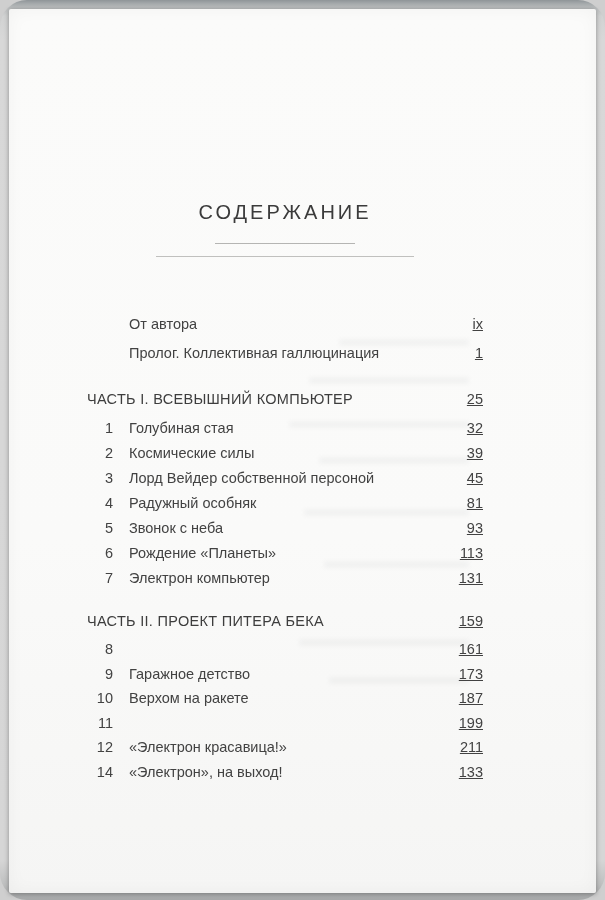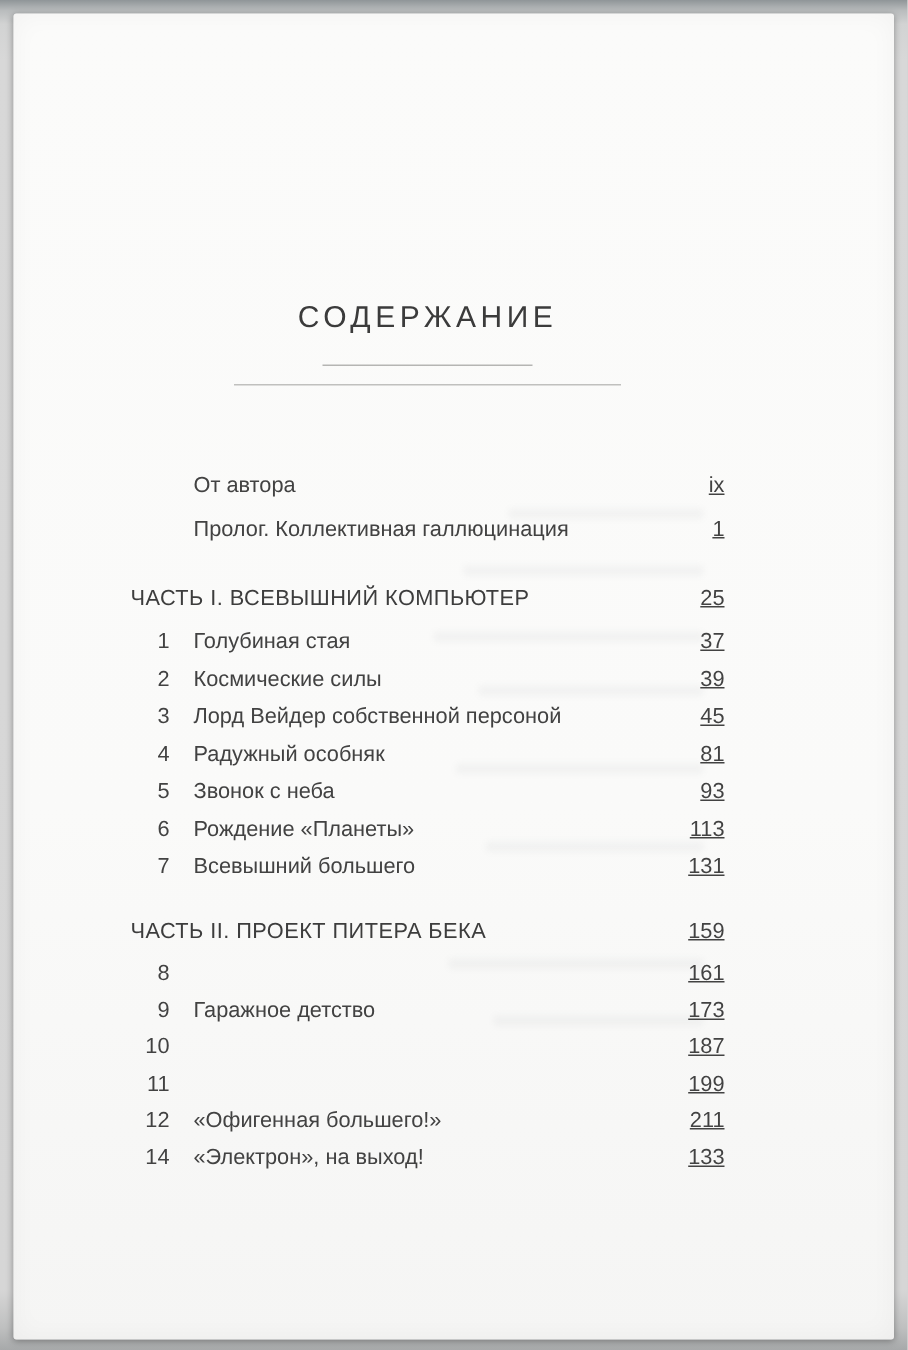--- a/index.html
+++ b/index.html
@@ -8,20 +8,21 @@
     font-family: "Liberation Sans", "DejaVu Sans", sans-serif;
     background: #cfcfcf;
     overflow: hidden;
   }
   .photo {
     position: relative;
     width: 605px; height: 900px;
     background:
       linear-gradient(180deg, #8f9598 0px, #b9bcbd 7px, #d2d3d3 16px, #d8d8d8 40px, #d6d6d6 860px, #bfc0c0 885px, #a7a9aa 900px),
       #d6d6d6;
+    border-radius: 27px;
   }
   .book-page {
     position: absolute;
     top: 9px; left: 9px;
     width: 587px; height: 884px;
     background: linear-gradient(180deg, #fbfbfa 0%, #fafaf9 60%, #f5f5f4 100%);
     box-shadow: 0 1px 5px rgba(0,0,0,0.35), inset 0 0 18px rgba(0,0,0,0.04);
     border-radius: 2px;
   }
   .content-col {
@@ -105,21 +106,21 @@
 
         <div class="part-block-1">
           <div class="row part">
             <span class="t part-heading">ЧАСТЬ I. ВСЕВЫШНИЙ КОМПЬЮТЕР</span>
             <span class="p">25</span>
           </div>
           <div class="chapters-1">
             <div class="row chap">
               <span class="n">1</span>
               <span class="t">Голубиная стая</span>
-              <span class="p">37</span>
+              <span class="p">32</span>
             </div>
             <div class="row chap">
               <span class="n">2</span>
               <span class="t">Космические силы</span>
               <span class="p">39</span>
             </div>
             <div class="row chap">
               <span class="n">3</span>
               <span class="t">Лорд Вейдер собственной персоной</span>
               <span class="p">45</span>
@@ -134,21 +135,21 @@
               <span class="t">Звонок с неба</span>
               <span class="p">93</span>
             </div>
             <div class="row chap">
               <span class="n">6</span>
               <span class="t">Рождение «Планеты»</span>
               <span class="p">113</span>
             </div>
             <div class="row chap">
               <span class="n">7</span>
-              <span class="t">Всевышний большего</span>
+              <span class="t">Электрон компьютер</span>
               <span class="p">131</span>
             </div>
           </div>
         </div>
 
         <div class="part-block-2">
           <div class="row part">
             <span class="t part-heading">ЧАСТЬ II. ПРОЕКТ ПИТЕРА БЕКА</span>
             <span class="p">159</span>
           </div>
@@ -157,29 +158,30 @@
               <span class="n">8</span>
               <span class="p">161</span>
             </div>
             <div class="row chap">
               <span class="n">9</span>
               <span class="t">Гаражное детство</span>
               <span class="p">173</span>
             </div>
             <div class="row chap">
               <span class="n">10</span>
+              <span class="t">Верхом на ракете</span>
               <span class="p">187</span>
             </div>
             <div class="row chap">
               <span class="n">11</span>
               <span class="p">199</span>
             </div>
             <div class="row chap">
               <span class="n">12</span>
-              <span class="t">«Офигенная большего!»</span>
+              <span class="t">«Электрон красавица!»</span>
               <span class="p">211</span>
             </div>
             <div class="row chap">
               <span class="n">14</span>
               <span class="t">«Электрон», на выход!</span>
               <span class="p">133</span>
             </div>
           </div>
         </div>
 

